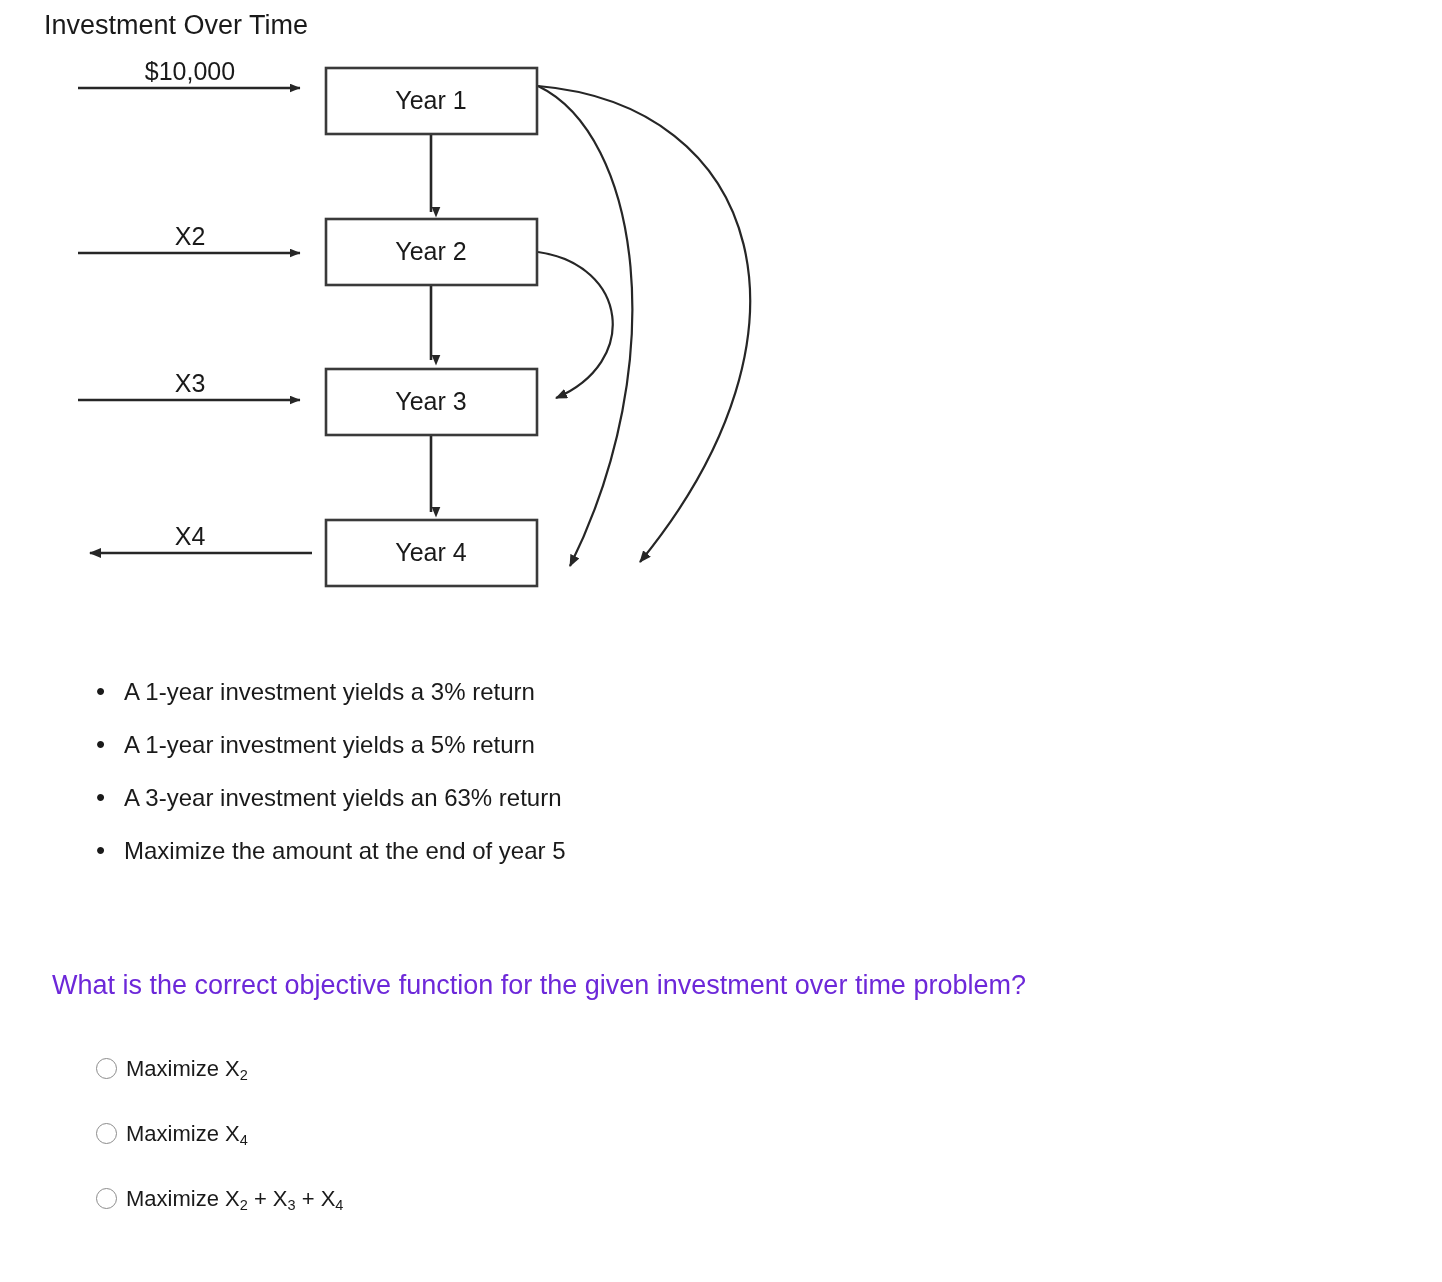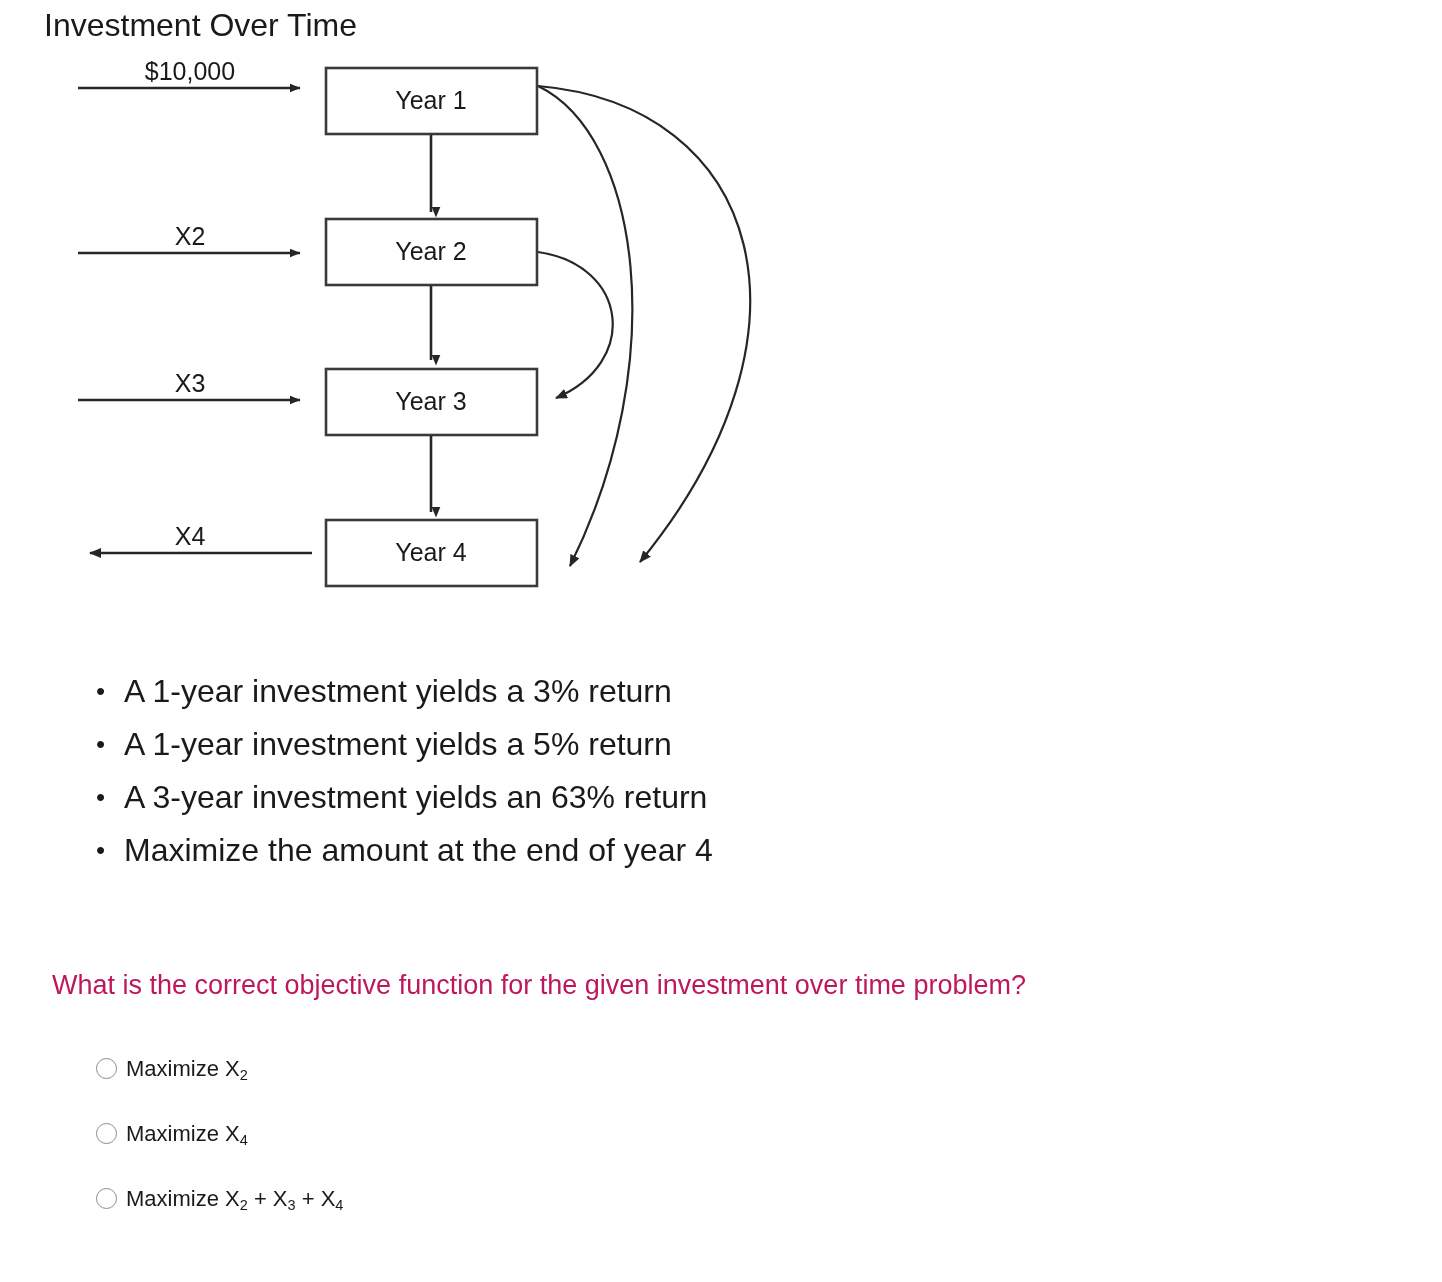--- a/index.html
+++ b/index.html
@@ -14,21 +14,21 @@
     font-family: "Liberation Sans", sans-serif;
     color: #1a1a1a;
     overflow: hidden;
   }
 
   
   #diagram-title {
     position: absolute;
     left: 44px;
     top: 8px;
-    font-size: 32px;
+    font-size: 27px;
     line-height: 34px;
     color: #1a1a1a;
     white-space: nowrap;
   }
 
   #flow-diagram {
     position: absolute;
     left: 0;
     top: 0;
     width: 900px;
@@ -69,21 +69,21 @@
     position: absolute;
     left: 92px;
     top: 665px;
     width: 900px;
     margin: 0;
     padding: 0 0 0 32px;
     list-style: none;
   }
   #bullet-list li {
     position: relative;
-    font-size: 32px;
+    font-size: 24px;
     line-height: 53px;
     color: #1a1a1a;
     white-space: nowrap;
   }
   #bullet-list li::before {
     content: "\2022";
     position: absolute;
     left: -28px;
     top: 0;
     font-size: 26px;
@@ -91,21 +91,21 @@
     color: #1a1a1a;
   }
 
   
   #question-text {
     position: absolute;
     left: 52px;
     top: 967px;
     font-size: 27px;
     line-height: 36px;
-    color: #be185d;
+    color: #6d28d9;
     white-space: nowrap;
   }
 
   #options-list {
     position: absolute;
     left: 96px;
     top: 1036px;
     width: 900px;
     margin: 0;
     padding: 0;
@@ -206,21 +206,21 @@
   <g>
     <rect class="box-rect" x="326" y="520" width="211" height="66"></rect>
     <text class="node-label" x="431" y="554">Year 4</text>
   </g>
 </svg>
 
 <ul id="bullet-list">
   <li>A 1-year investment yields a 3% return</li>
   <li>A 1-year investment yields a 5% return</li>
   <li>A 3-year investment yields an 63% return</li>
-  <li>Maximize the amount at the end of year 4</li>
+  <li>Maximize the amount at the end of year 5</li>
 </ul>
 
 <div id="question-text">What is the correct objective function for the given investment over time problem?</div>
 
 <div id="options-list">
 
   <label class="option-row">
     <span class="radio"></span>
     <span class="option-label">
       <span>Maximize X</span><sub>2</sub>

